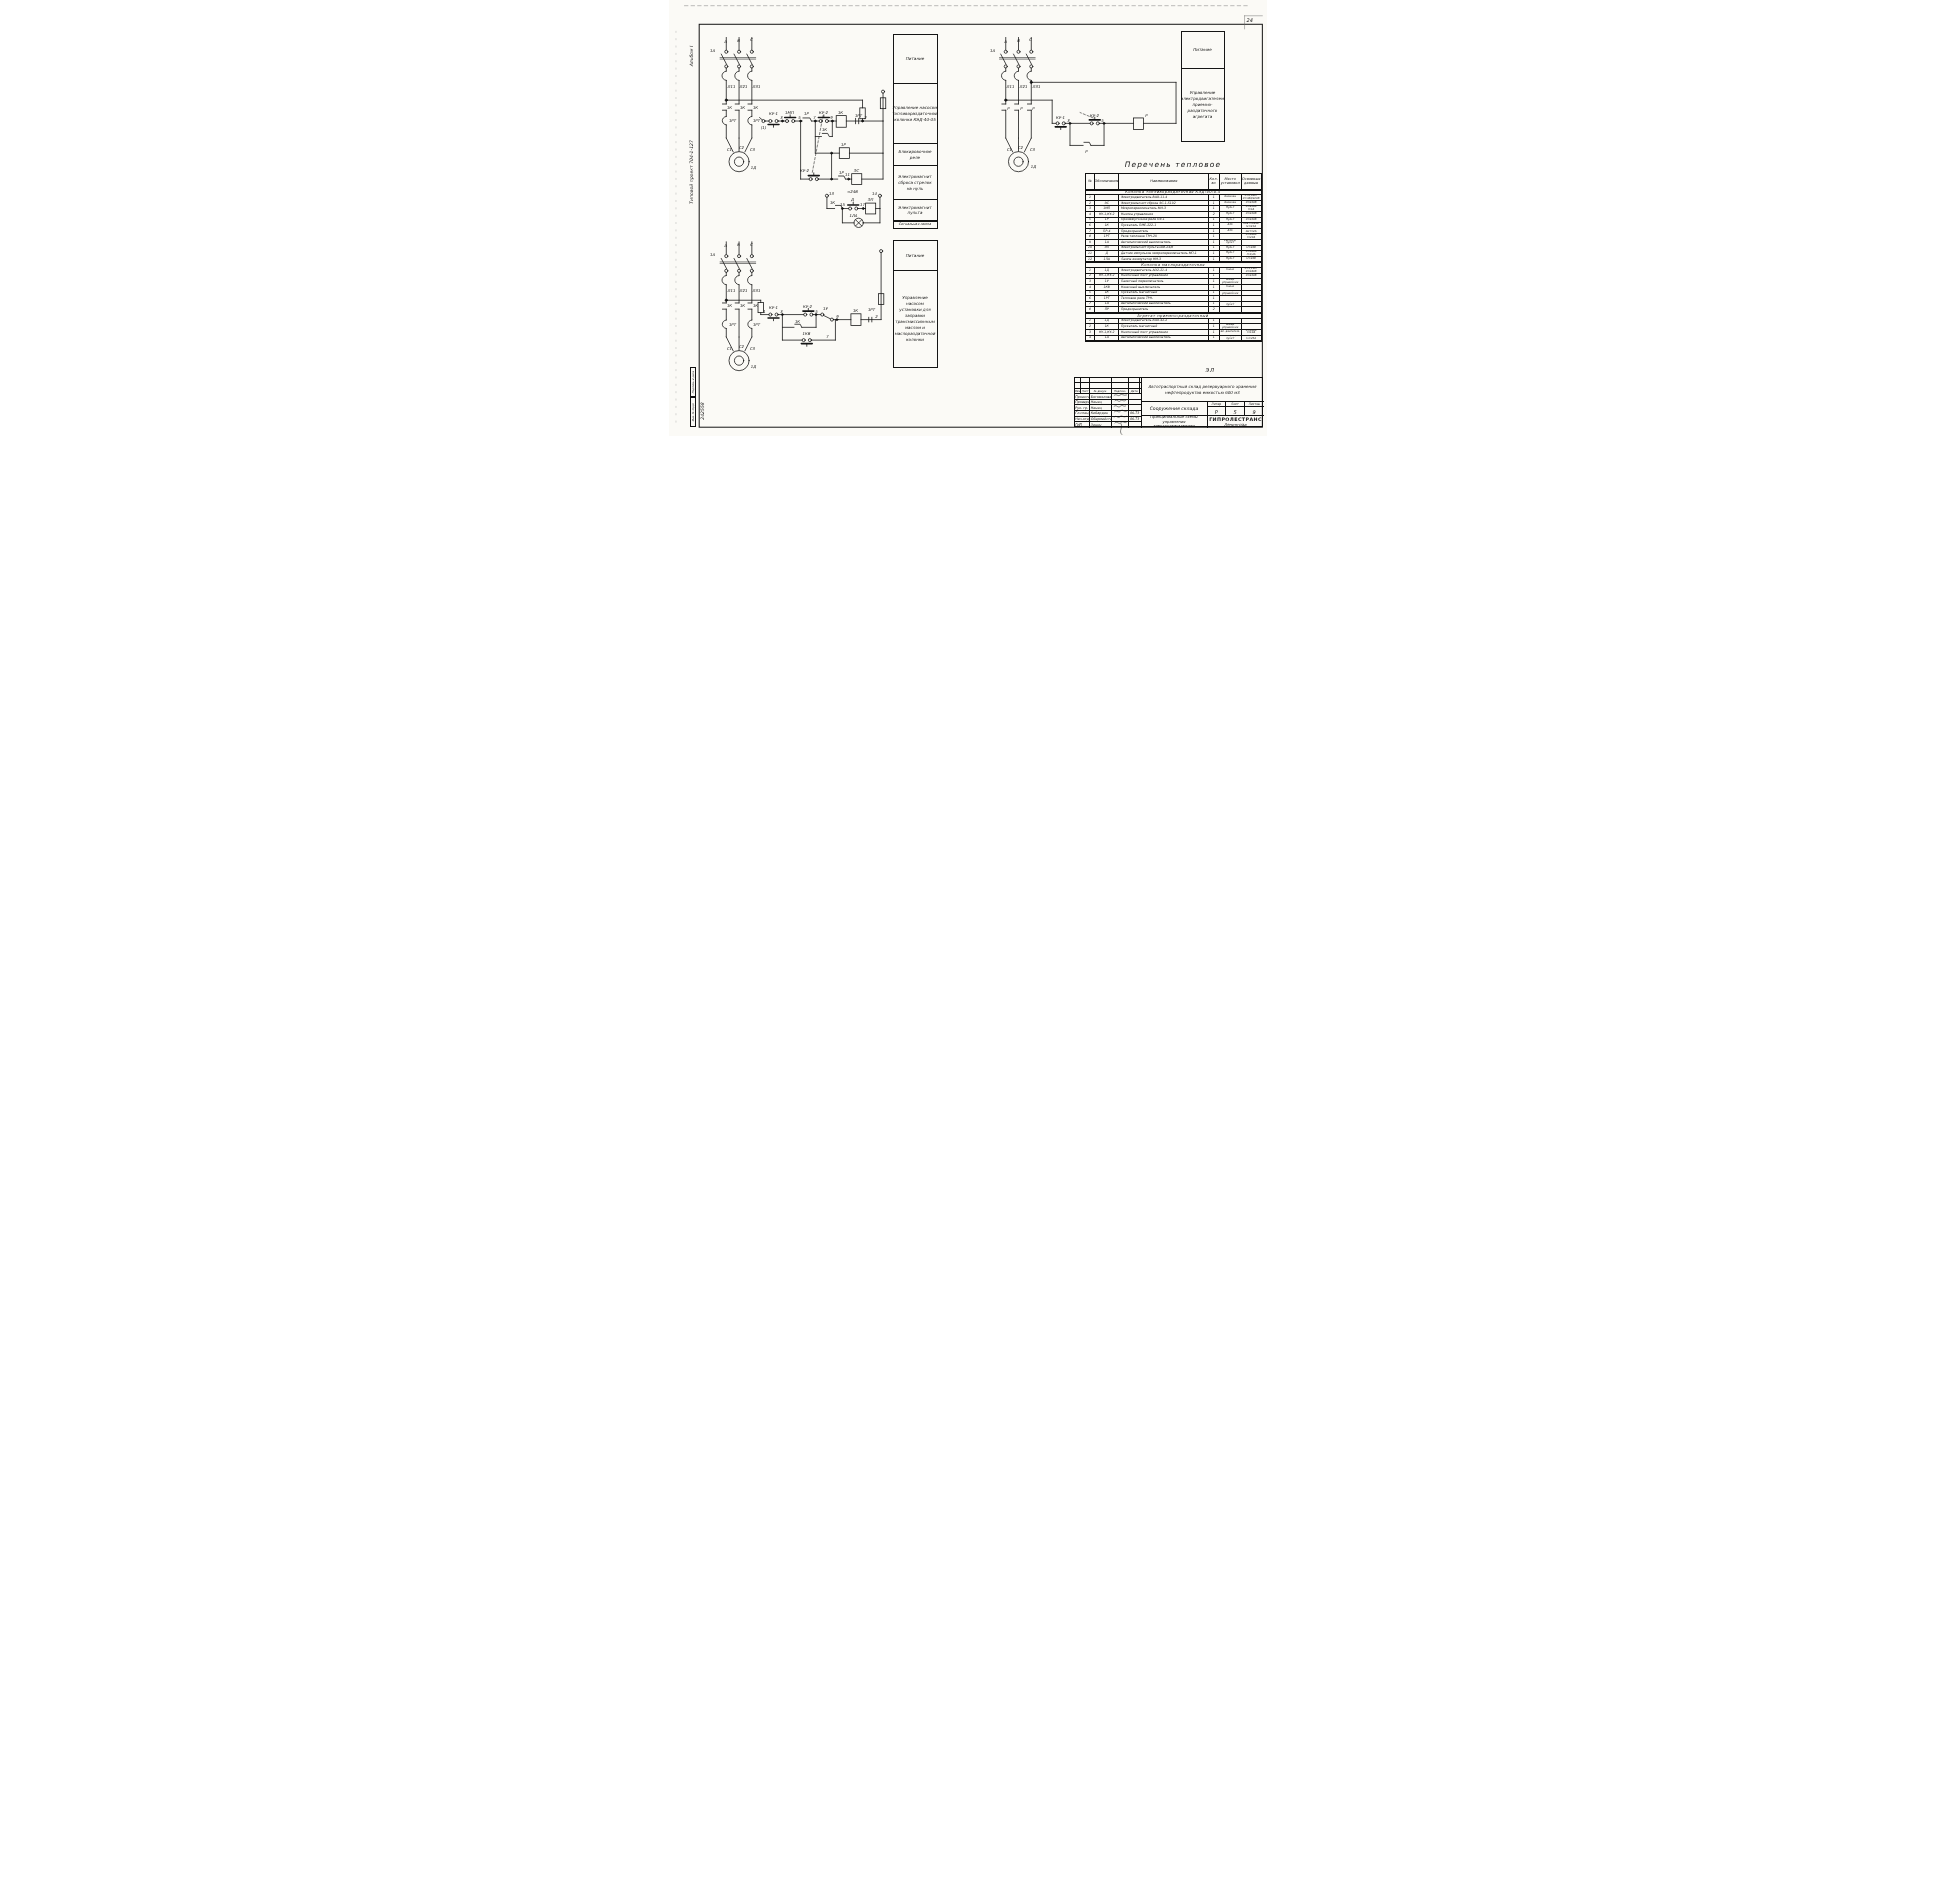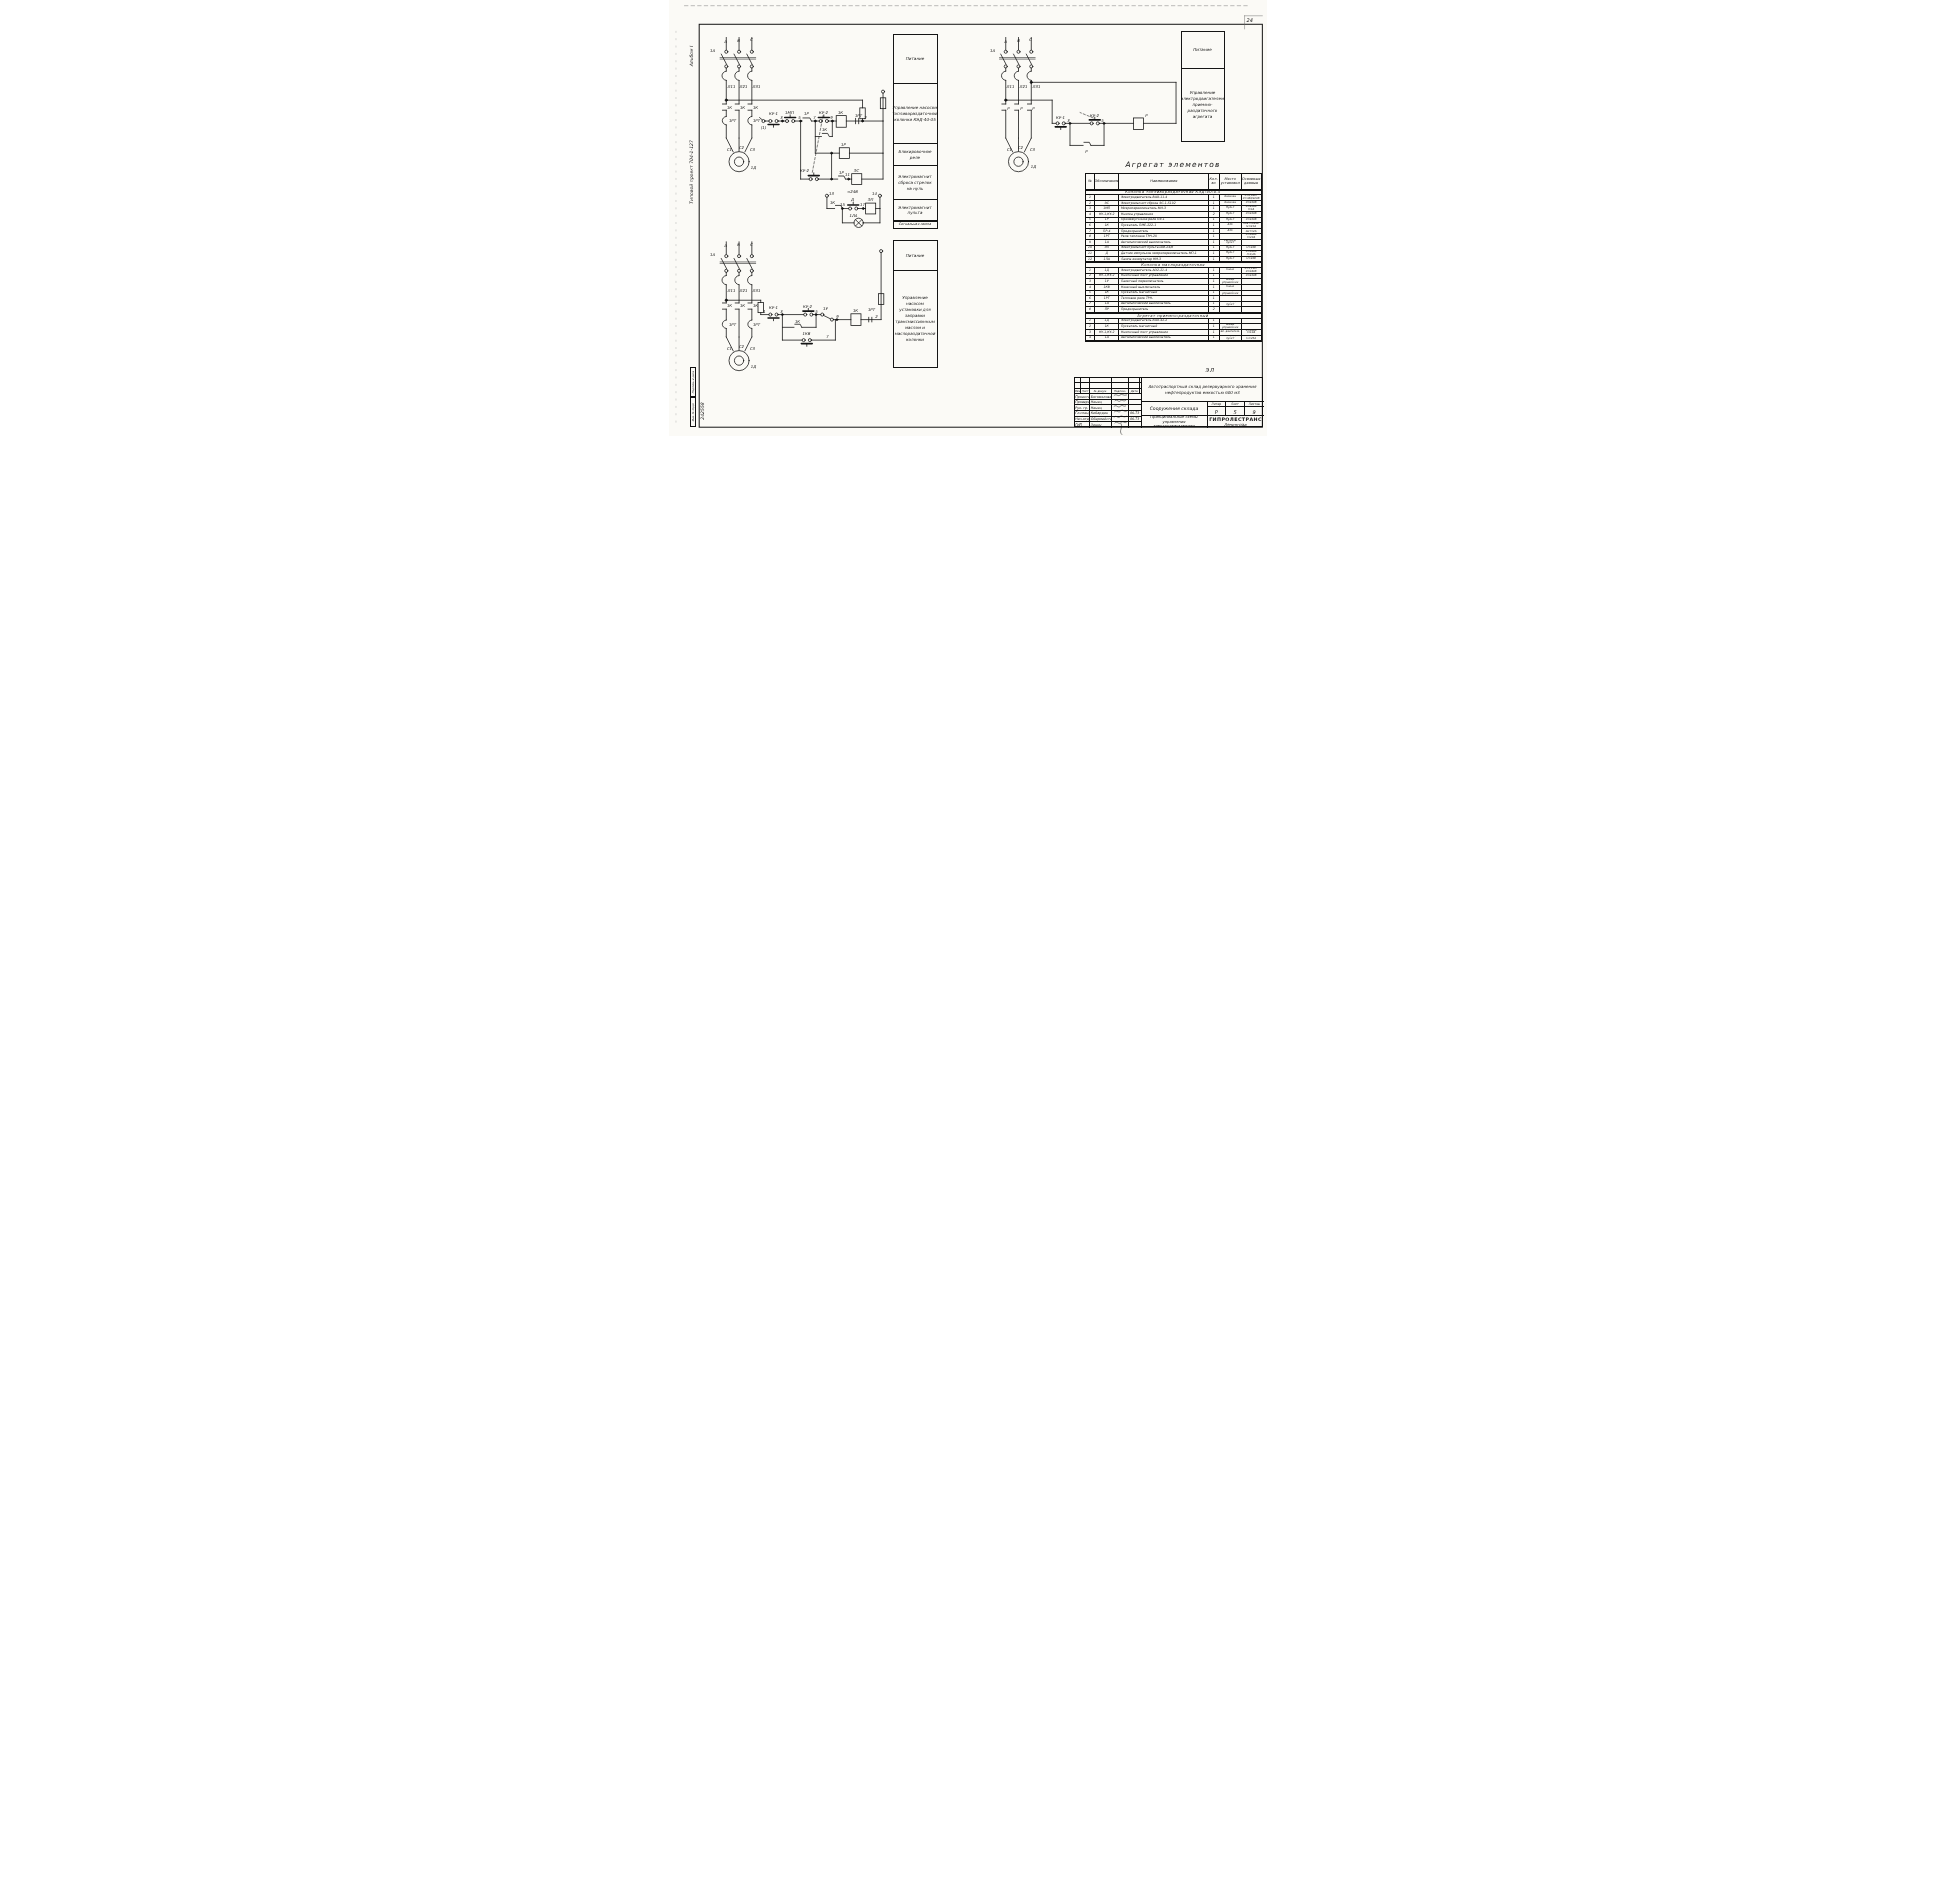--- a/index.html
+++ b/index.html
@@ -368,21 +368,21 @@
   </div>
   <div class="panel" style="left:224px;top:240px;width:45px;">
     <div class="pbox first" style="height:31px;">Питание</div>
     <div class="pbox" style="height:98px;">Управление насосом установки для заправки трансмиссионным маслом и маслораздаточной колонки</div>
   </div>
   <div class="panel" style="left:512px;top:31px;width:44px;">
     <div class="pbox first" style="height:38px;">Питание</div>
     <div class="pbox" style="height:74px;">Управление электродвигателем приемно-раздаточного агрегата</div>
   </div>
 
-  <div class="tbl-title">Агрегат элементов</div>
+  <div class="tbl-title">Перечень тепловое</div>
   <div class="ptable">
       <div class="tr thead">
         <div class="td tc0">№</div>
         <div class="td tc1">Обозначение</div>
         <div class="td tc2">Наименование</div>
         <div class="td tc3">Кол-во</div>
         <div class="td tc4">Место установки</div>
         <div class="td tc5">Основные данные</div>
       </div>
       <div class="tr tsec">Колонка топливораздаточная КЭД-40-0.5</div>

